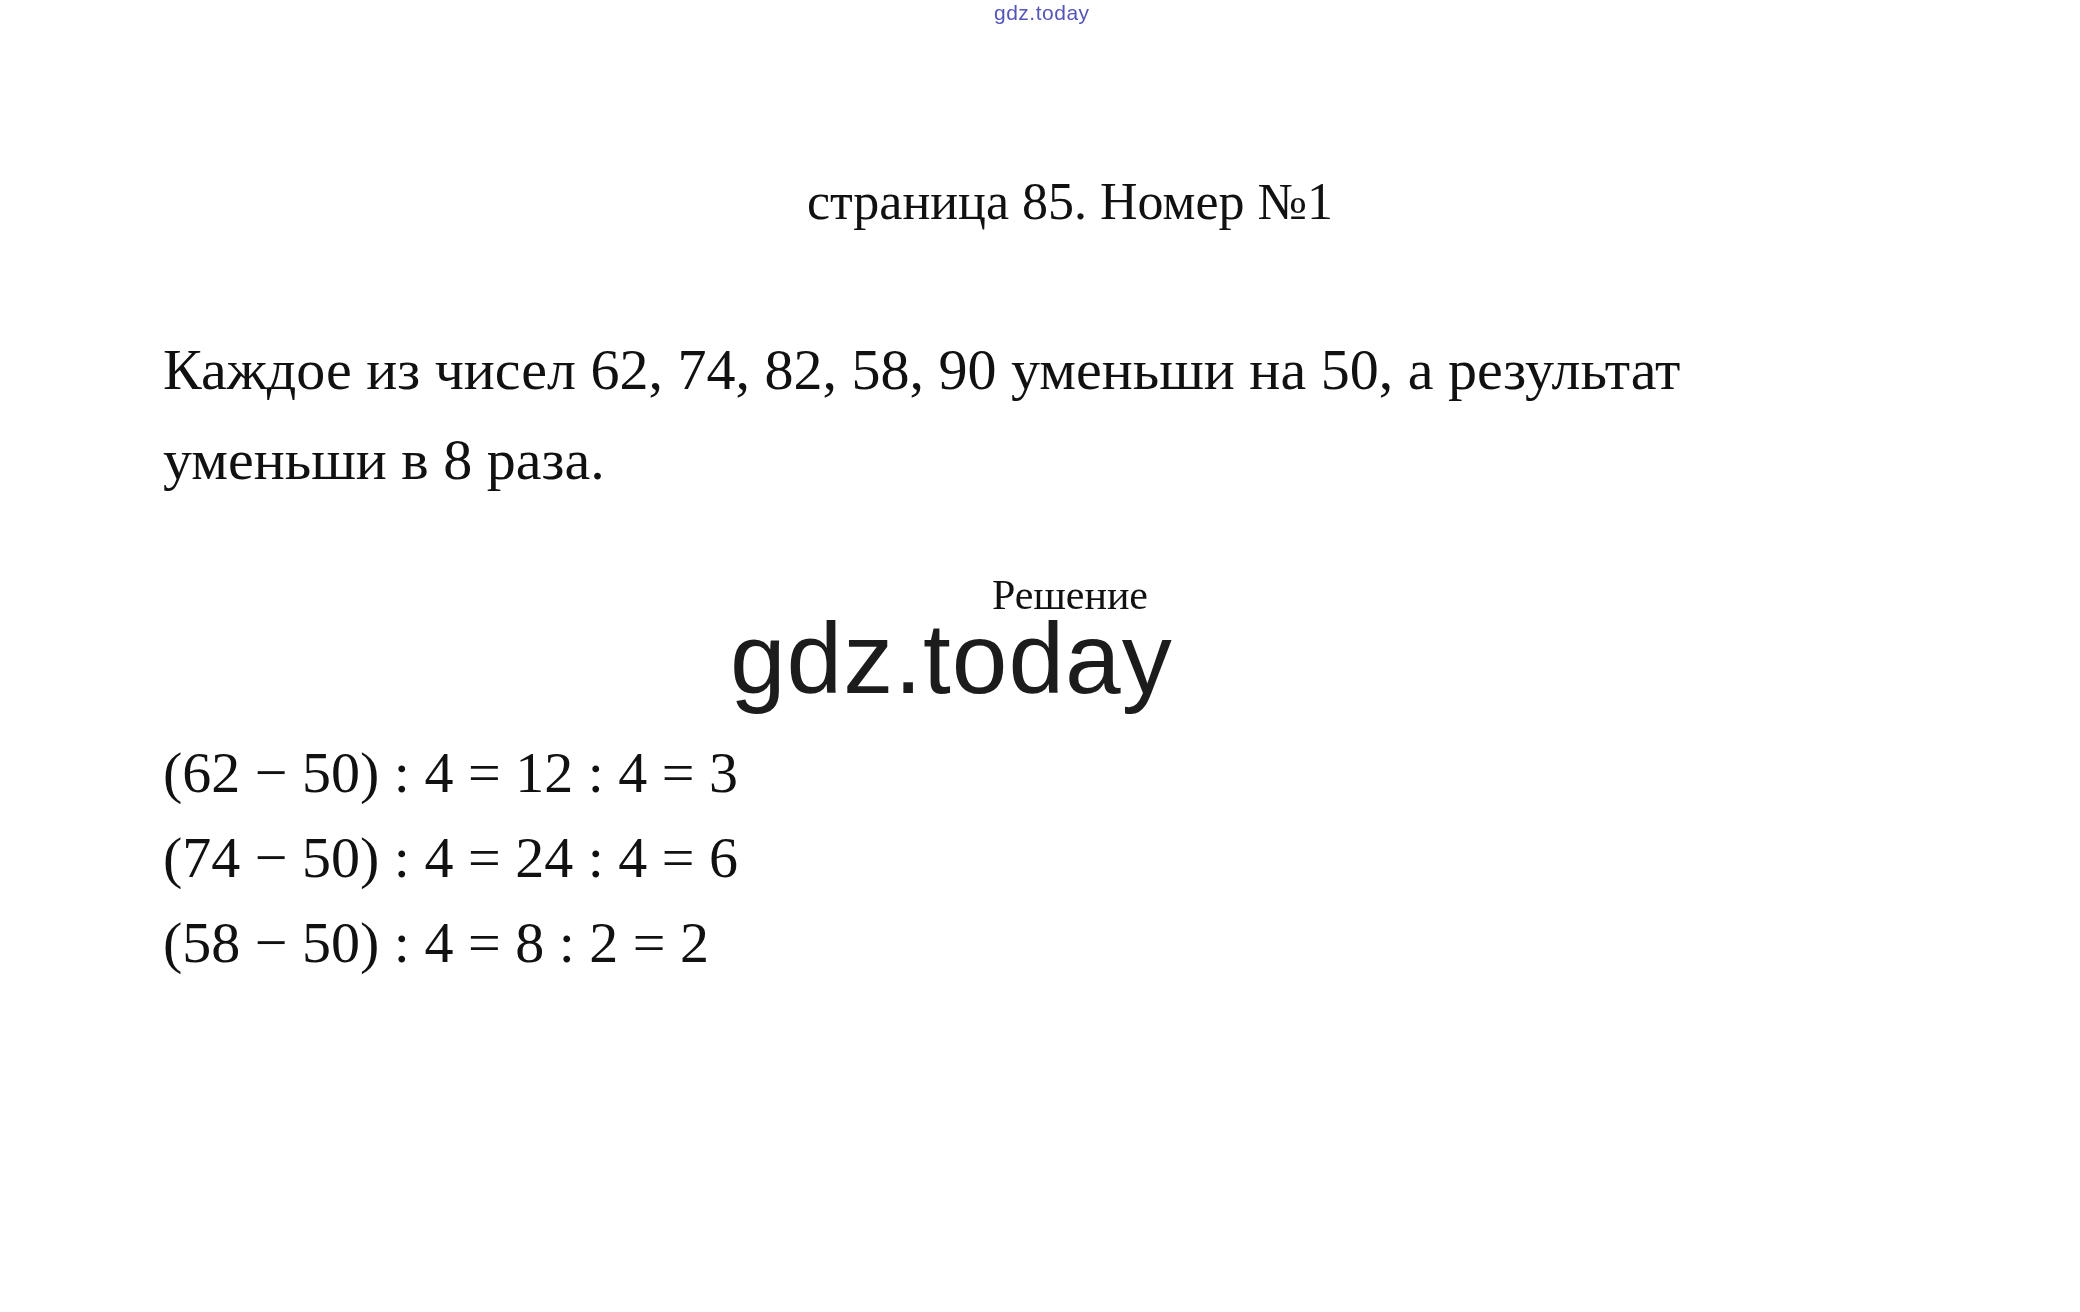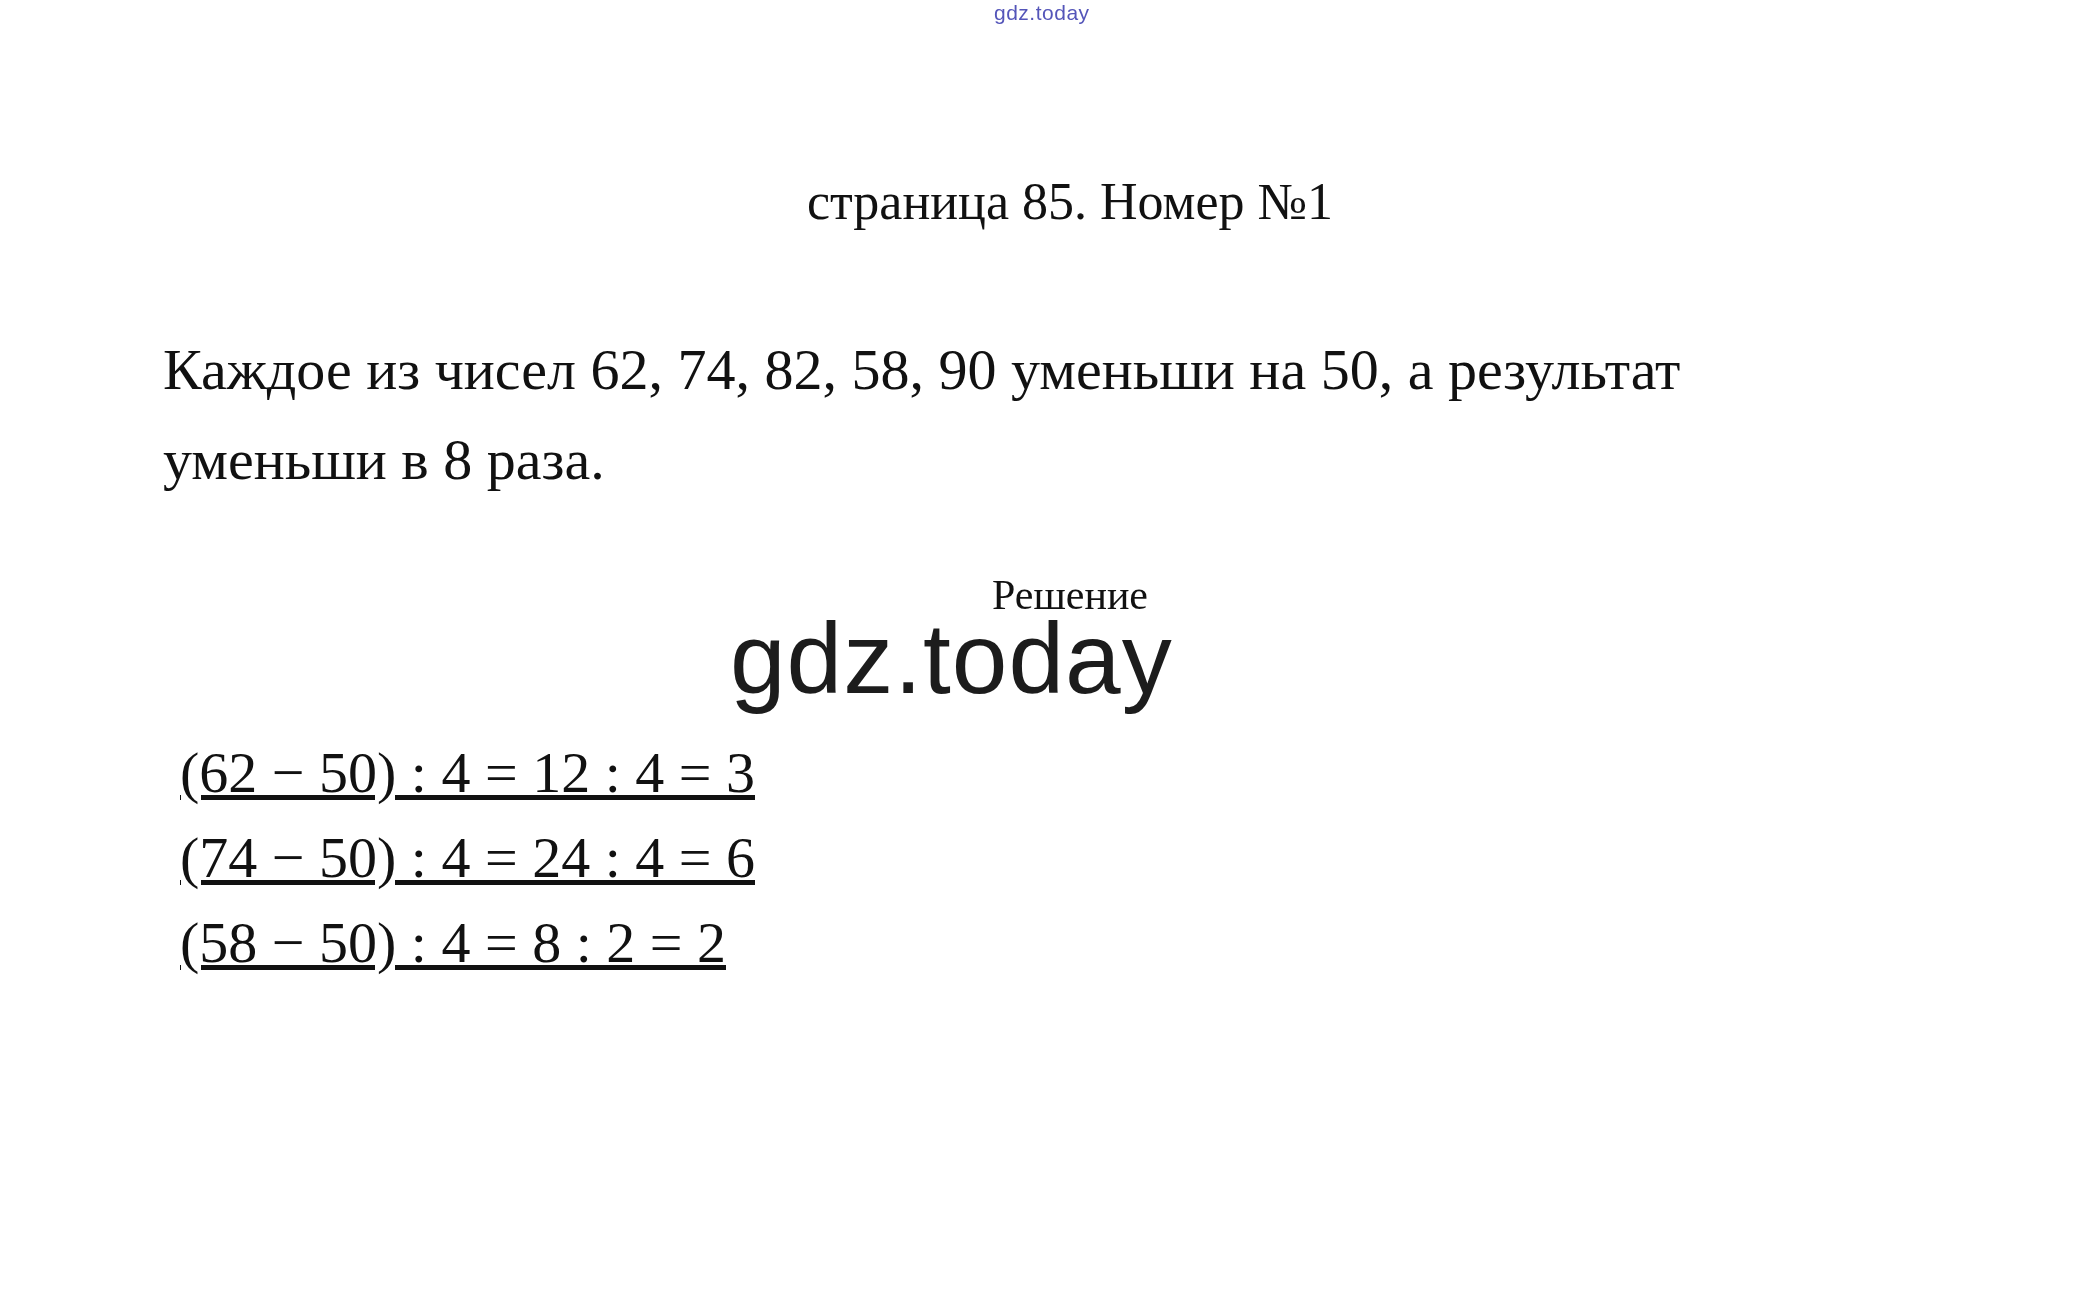--- a/index.html
+++ b/index.html
@@ -78,26 +78,25 @@
     font-weight: 300;
     font-size: 100px;
     line-height: 100px;
     letter-spacing: 1px;
     color: #1c1c1c;
   }
 
   
   .equations {
     position: absolute;
-    left: 180px;
+    left: 163px;
     top: 730px;
     font-size: 58px;
     line-height: 85px;
     white-space: nowrap;
-    text-decoration: underline;
   }
 </style>
 </head>
 <body>
 
 <div class="page">
 
   <div class="wm-top" style="color: rgb(84, 85, 185);">gdz.today</div>
 
   <h1 class="title">страница 85. Номер №1</h1>

